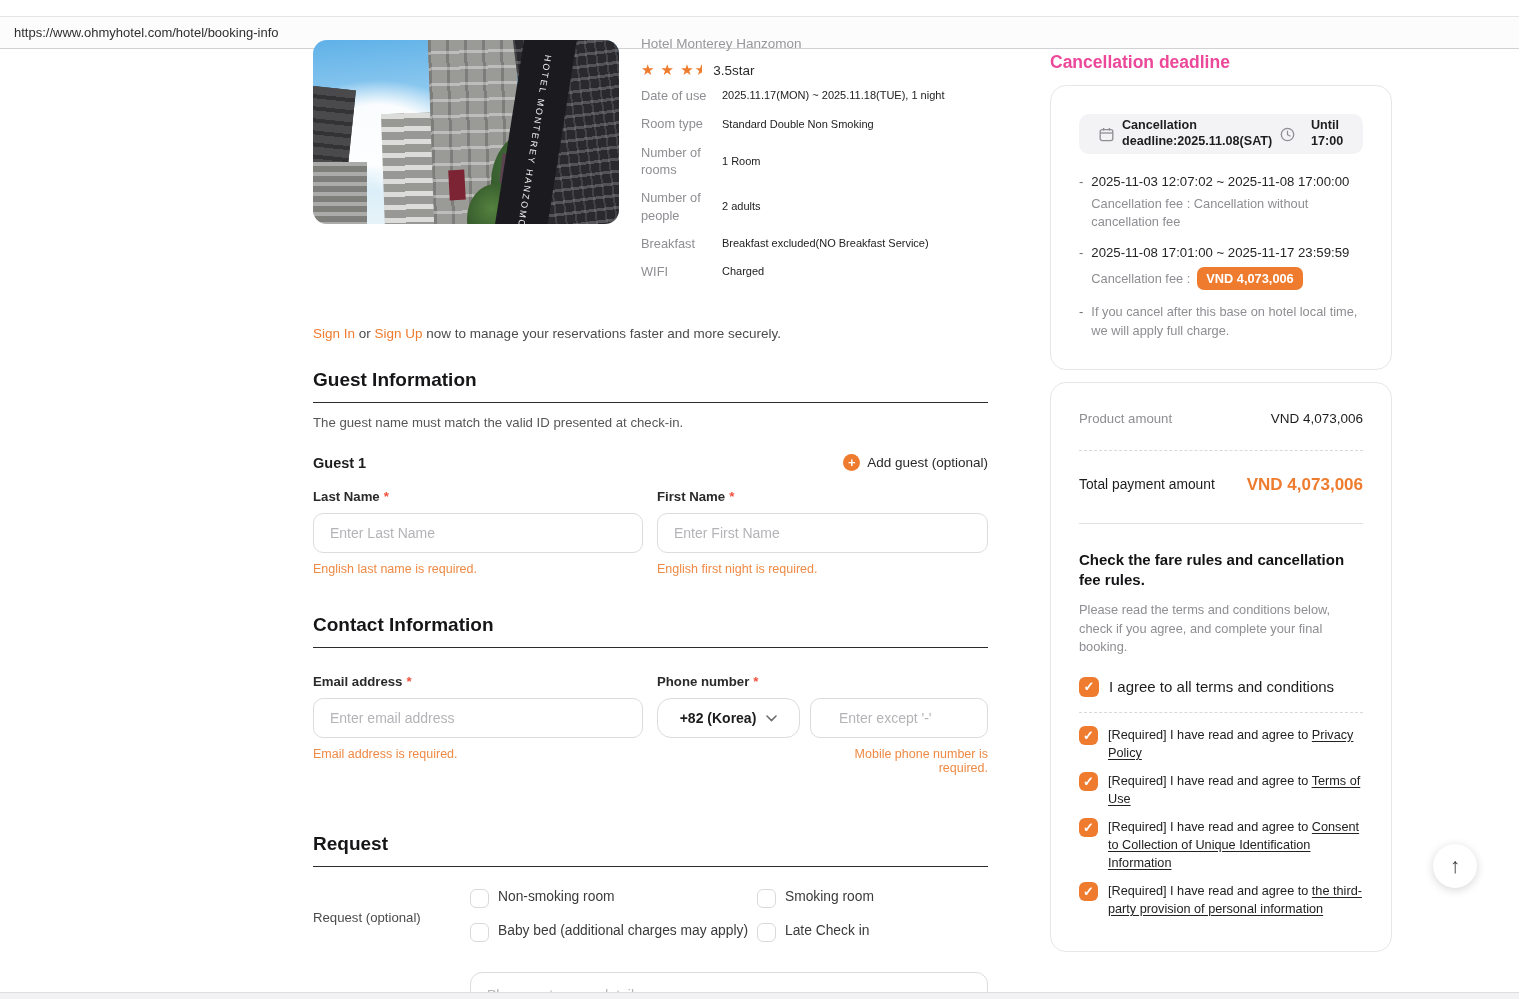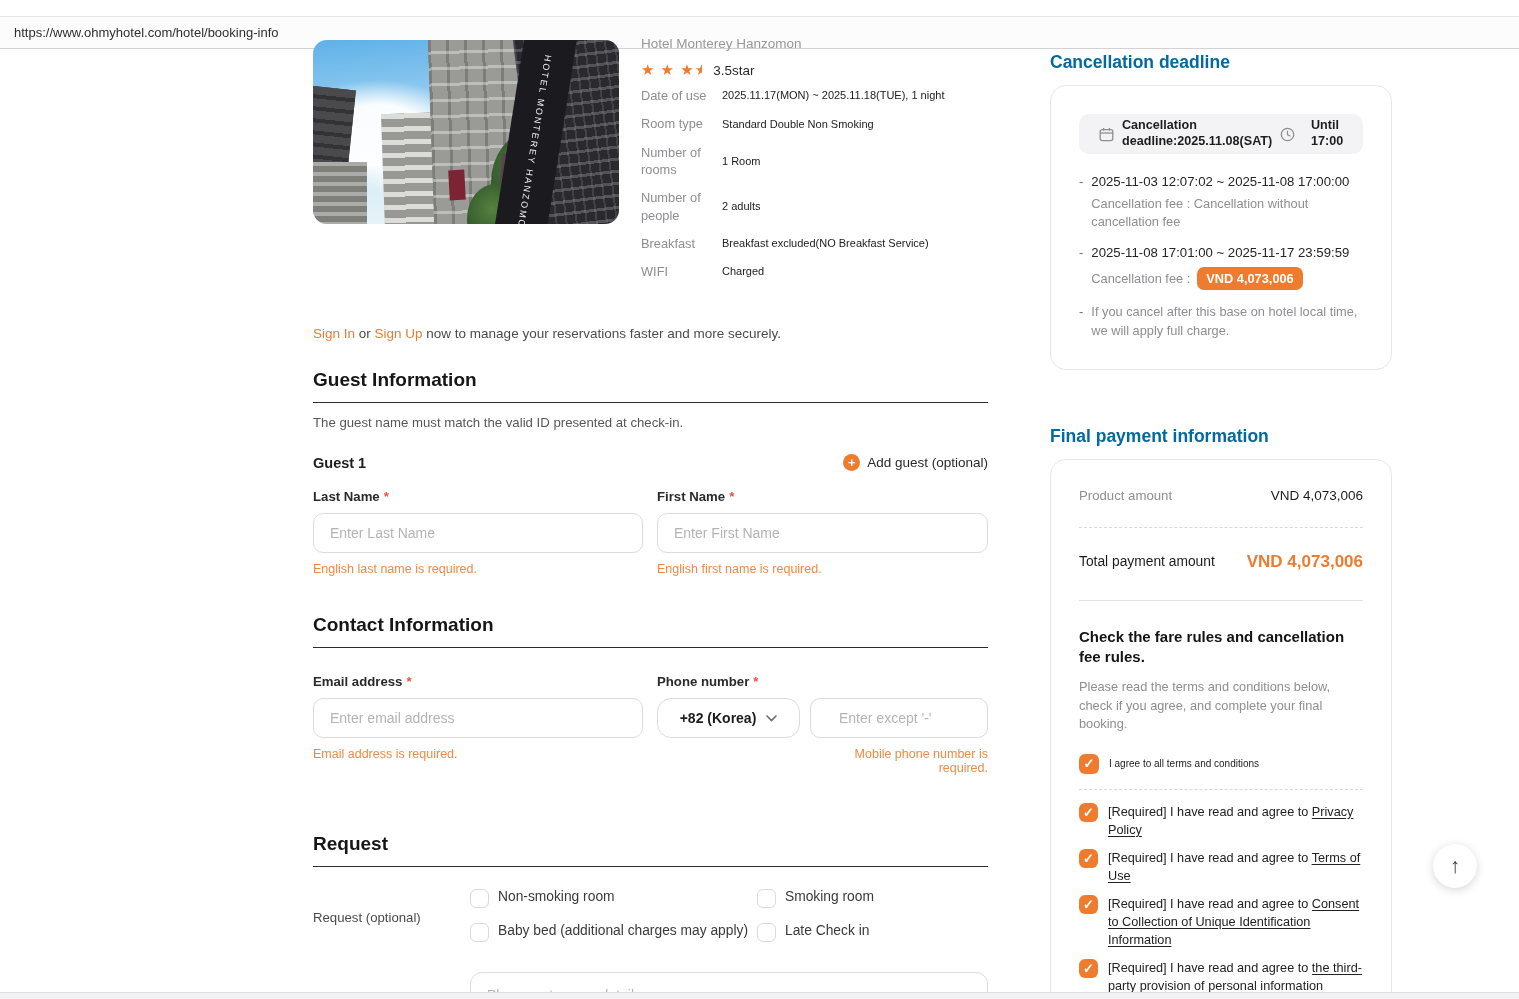--- a/index.html
+++ b/index.html
@@ -101,21 +101,21 @@
   .check-option span.opt-label { font-size:13.8px; color:#3a3a3c; }
 
   .special-row { display:flex; margin-top:30px; }
   .special-label { width:157px; font-size:13.2px; color:#4c4c4e; padding-top:20px; }
   .special-textarea { width:518px; height:121px; border:1px solid #dcdcde; border-radius:12px;
     padding:14px 16px; font-size:14px; font-family:"Liberation Sans",sans-serif; color:#1c1c1e;
     resize:both; overflow:auto; outline:none; }
 
   
   .sidebar { position:absolute; left:1050px; top:52px; width:342px; }
-  .side-title { font-size:17.5px; font-weight:700; color:#0369a1; }
+  .side-title { font-size:17.5px; font-weight:700; color:#ec4899; }
   .panel { border:1px solid #e7e7e9; border-radius:16px; background:#fff; margin-top:12px; padding:28px; }
 
   .deadline-bar { background:#f3f3f5; border-radius:10px; height:40px; display:flex; align-items:center; padding:0 14px 0 20px; }
   .deadline-bar .ic { flex:none; margin-right:8px; display:flex; }
   .deadline-main { font-size:12.6px; font-weight:700; color:#1d1d1f; line-height:1.25; width:158px; }
   .deadline-until { font-size:12.6px; font-weight:700; color:#1d1d1f; line-height:1.25; margin-left:8px; }
 
   .cxl-list { margin-top:19px; }
   .cxl-item { display:flex; margin-bottom:13px; }
   .cxl-dash { color:#6d6d70; font-size:13px; margin-right:8px; line-height:1.4; }
@@ -133,21 +133,21 @@
   .dashed-rule { border:none; border-top:1px dashed #d9d9db; margin:24px 0; }
   .total-label { font-size:13.8px; color:#1d1d1f; }
   .total-value { font-size:17px; font-weight:700; color:#ee7b2e; }
   .solid-rule { border:none; border-top:1px solid #e2e2e4; margin:28px 0 26px; }
   .fare-title { font-size:15px; font-weight:700; color:#141416; line-height:1.35; }
   .fare-desc { margin-top:11px; font-size:12.8px; color:#8e8e93; line-height:1.45; }
 
   .agree-all { margin-top:20px; display:flex; align-items:center; gap:10px; cursor:pointer; }
   .checkbox-on { width:20px; height:20px; border-radius:6px; background:#ee7b2e; color:#fff;
     display:flex; align-items:center; justify-content:center; font-size:13px; font-weight:700; flex:none; }
-  .agree-all-label { font-size:10px; color:#1d1d1f; }
+  .agree-all-label { font-size:15px; color:#1d1d1f; }
   .agree-rule { border:none; border-top:1px dashed #d9d9db; margin:15px 0 13px; }
   .term-row { display:flex; gap:10px; margin-bottom:10px; cursor:pointer; }
   .term-row .checkbox-on { width:19px; height:19px; margin-top:0; }
   .term-text { font-size:12.7px; color:#222224; line-height:1.42; }
   .term-link { text-decoration:underline; text-underline-offset:2px; color:#222224; }
 
   
   .scroll-top { position:absolute; left:1433px; top:844px; width:44px; height:44px; border-radius:50%;
     background:#fff; box-shadow:0 2px 10px rgba(0,0,0,.16); display:flex; align-items:center; justify-content:center;
     font-size:21px; color:#3a3a3c; cursor:pointer; }
@@ -223,21 +223,21 @@
 
     <div class="fields-row">
       <div class="field-col">
         <div class="field-label"><span>Last Name</span><span class="req-star">*</span></div>
         <input class="text-input" type="text" placeholder="Enter Last Name" style="">
         <div class="field-error">English last name is required.</div>
       </div>
       <div class="field-col right">
         <div class="field-label"><span>First Name</span><span class="req-star">*</span></div>
         <input class="text-input" type="text" placeholder="Enter First Name" style="">
-        <div class="field-error">English first name is required.</div>
+        <div class="field-error">English first night is required.</div>
       </div>
     </div>
 
     <h2 class="section-title mt-contact">Contact Information</h2>
     <hr class="section-rule">
 
     <div class="fields-row" style="margin-top:26px;">
       <div class="field-col">
         <div class="field-label"><span>Email address</span><span class="req-star">*</span></div>
         <input class="text-input" type="text" placeholder="Enter email address" style="">
@@ -334,21 +334,20 @@
             </div>
           </div>
         </div>
         <div class="cxl-item" style="margin-bottom:0;">
           <span class="cxl-dash">-</span>
           <div class="cxl-note">If you cancel after this base on hotel local time, we will apply full charge.</div>
         </div>
       </div>
     </div>
 
-    <h2 class="side-title payment-head">Final payment information</h2>
     <div class="panel pay-panel">
       <div class="pay-row">
         <span class="pay-label">Product amount</span>
         <span class="pay-value">VND 4,073,006</span>
       </div>
       <hr class="dashed-rule">
       <div class="pay-row">
         <span class="total-label">Total payment amount</span>
         <span class="total-value">VND 4,073,006</span>
       </div>

